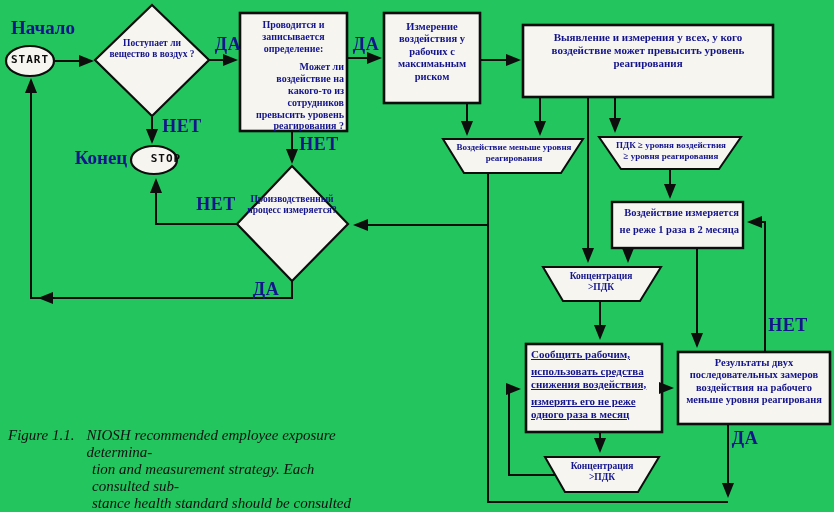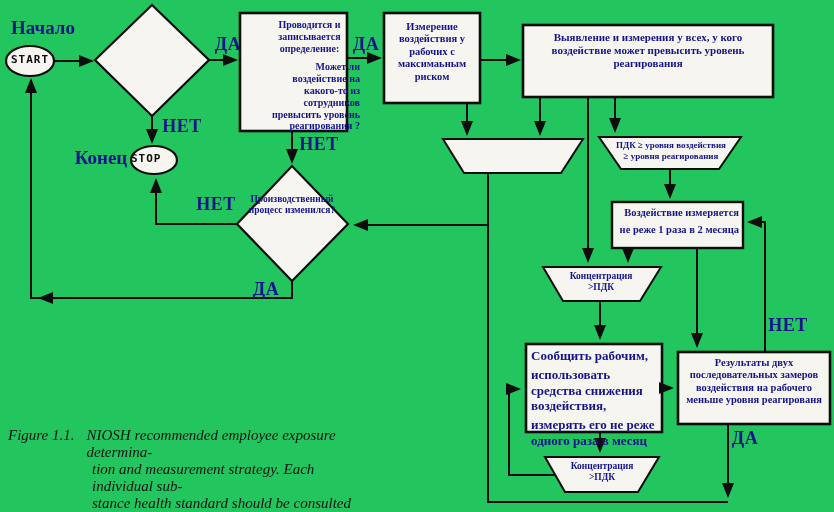--- a/index.html
+++ b/index.html
@@ -85,79 +85,81 @@
     <path class="conn" d="M600,301 V338" marker-end="url(#arr)"></path>
     <path class="conn" d="M662,388 H672" marker-end="url(#arr)"></path>
     <path class="conn" d="M600,432 V451" marker-end="url(#arr)"></path>
     <path class="conn" d="M555,475 H509 V389 H519" marker-end="url(#arr)"></path>
     <path class="conn" d="M728,424 V496" marker-end="url(#arr)"></path>
   </svg>
 
   <div class="txt title-lbl" style="left:5px; top:17px; width:76px;">Начало</div>
   <div class="txt oval-txt" style="left:6px; top:54px; width:48px; text-align:center;">START</div>
 
+  <div class="txt small-txt" style="left:103px; top:38px; width:98px; font-size:9.5px;">Поступает ли вещество в воздух ?</div>
 
   <div class="txt edge-lbl" style="left:211px; top:34px; width:34px;">ДА</div>
   <div class="txt edge-lbl" style="left:158px; top:116px; width:48px;">НЕТ</div>
 
   <div class="txt title-lbl" style="left:72px; top:147px; width:58px;">Конец</div>
-  <div class="txt oval-txt" style="left:131px; top:153px; width:46px; text-align:left;">STOP</div>
+  <div class="txt oval-txt" style="left:143px; top:153px; width:46px; text-align:center;">STOP</div>
 
-  <div class="txt node-txt" style="left:243px; top:19px; width:101px;padding-left:16px;">
+  <div class="txt node-txt" style="left:243px; top:19px; width:101px;">
     <div>Проводится и записывается определение:</div>
     <div class="p-gap">Может ли воздействие на какого-то из сотрудников превысить уровень реагирования ?</div>
   </div>
 
   <div class="txt edge-lbl" style="left:349px; top:34px; width:34px;">ДА</div>
   <div class="txt edge-lbl" style="left:295px; top:134px; width:48px;">НЕТ</div>
 
   <div class="txt node-txt" style="left:387px; top:21px; width:90px; font-size:10.5px;">Измерение воздействия у рабочих с максимаьным риском</div>
 
   <div class="txt node-txt" style="left:528px; top:31px; width:240px; font-size:11px;">Выявление и измерения у всех, у кого воздействие может превысить уровень реагирования</div>
 
+  <div class="txt small-txt" style="left:453px; top:142px; width:122px;">Воздействие меньше уровня реагирования</div>
 
   <div class="txt small-txt" style="left:602px; top:140px; width:138px;">
     <div>ПДК ≥ уровня воздействия</div>
     <div>≥ уровня реагирования</div>
   </div>
 
   <div class="txt node-txt" style="left:616px; top:207px; width:123px; font-size:10.5px;text-align:right;">
     <div>Воздействие измеряется</div>
     <div style="margin-top:5px;">не реже 1 раза в 2 месяца</div>
   </div>
 
-  <div class="txt small-txt" style="left:242px; top:194px; width:100px; font-size:9.5px;">Производственный процесс изменился?</div>
+  <div class="txt small-txt" style="left:242px; top:194px; width:100px; font-size:9.5px;">Производственный процесс измеряется?</div>
 
   <div class="txt edge-lbl" style="left:192px; top:194px; width:48px;">НЕТ</div>
   <div class="txt edge-lbl" style="left:248px; top:279px; width:36px;">ДА</div>
 
   <div class="txt small-txt" style="left:555px; top:271px; width:92px; font-size:9.5px;">
     <div>Концентрация</div>
     <div>&gt;ПДК</div>
   </div>
 
-  <div class="txt node-txt" style="left:531px; top:348px; width:126px; font-size:13px; text-align:left;">
+  <div class="txt node-txt" style="left:531px; top:348px; width:126px; font-size:11px; text-align:left;text-decoration:underline;">
     <div>Сообщить рабочим,</div>
     <div class="p-gap-sm">использовать средства снижения воздействия,</div>
     <div class="p-gap-sm">измерять его не реже одного раза в месяц</div>
   </div>
 
   <div class="txt node-txt" style="left:682px; top:357px; width:144px; font-size:10.5px;">Результаты двух последовательных замеров воздействия на рабочего меньше уровня реагированя</div>
 
   <div class="txt edge-lbl" style="left:762px; top:315px; width:52px;">НЕТ</div>
   <div class="txt edge-lbl" style="left:727px; top:428px; width:36px;">ДА</div>
 
   <div class="txt small-txt" style="left:558px; top:461px; width:88px; font-size:9.5px;">
     <div>Концентрация</div>
     <div>&gt;ПДК</div>
   </div>
 
   <div class="caption">
     <div class="cap-row">
       <span class="cap-fig">Figure 1.1.</span>
       <span>NIOSH recommended employee exposure determina-</span>
     </div>
-    <div class="cap-indent">tion and measurement strategy.  Each individual sub-</div>
+    <div class="cap-indent">tion and measurement strategy.  Each consulted sub-</div>
     <div class="cap-indent">stance health standard should be consulted for de-</div>
 
   </div>
 
 </div>
 
 </body></html>

